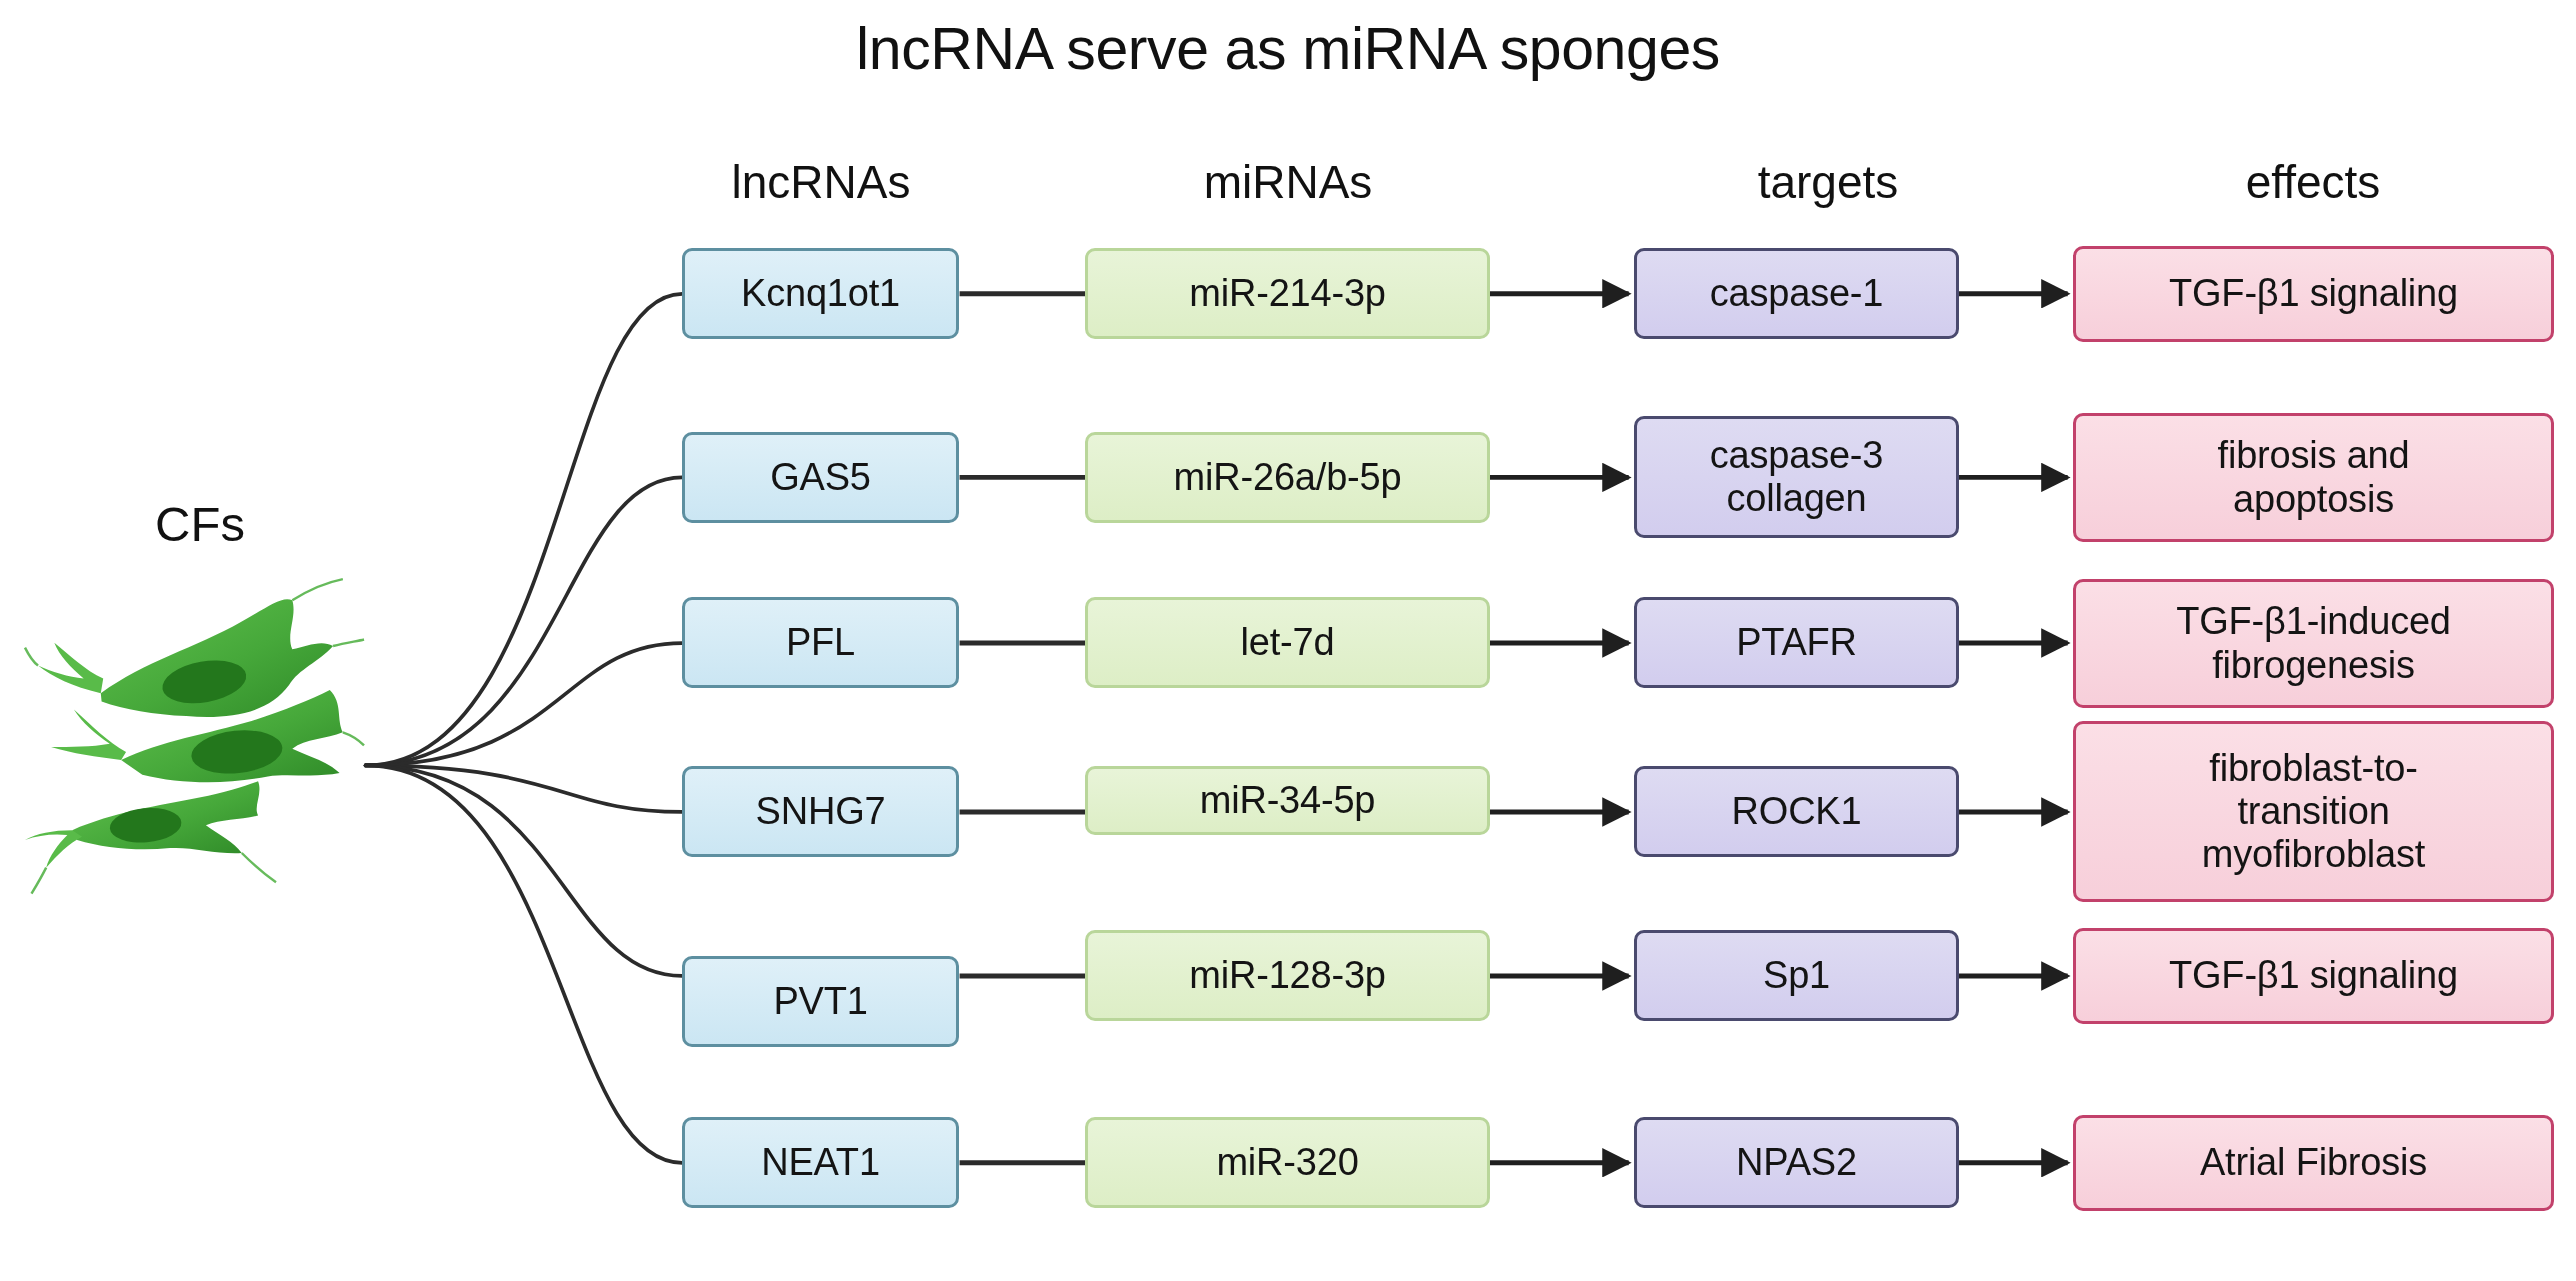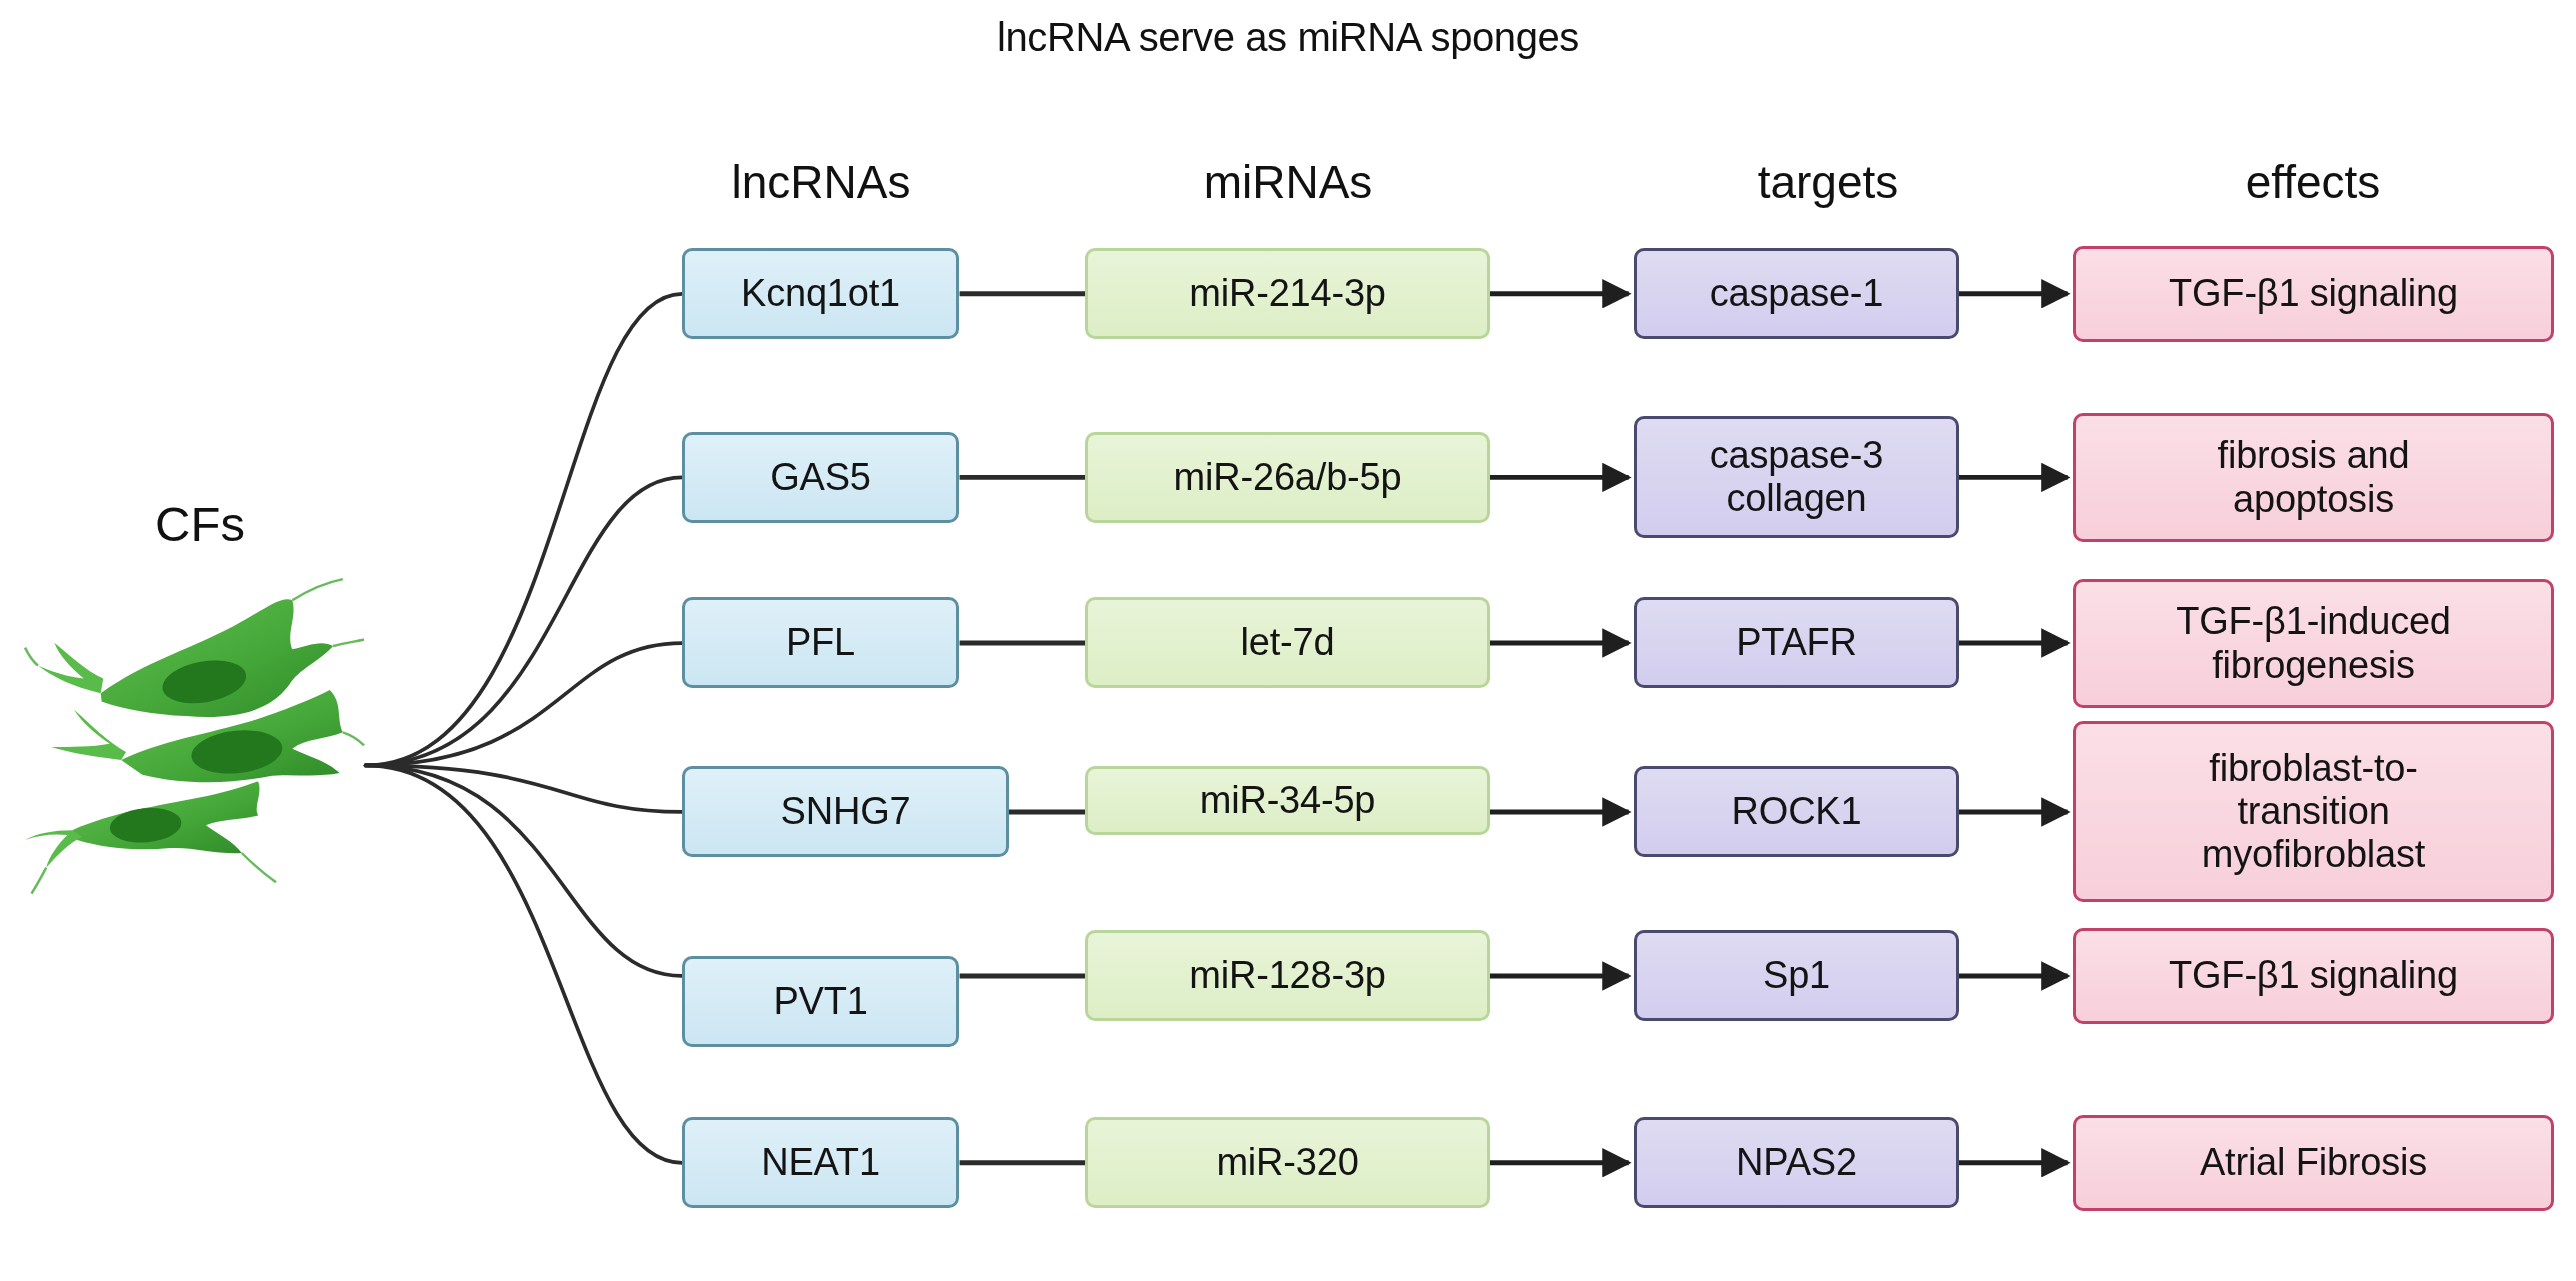--- a/index.html
+++ b/index.html
@@ -19,21 +19,21 @@
     overflow: hidden;
   }
 
   
   #title {
     position: absolute;
     left: 0;
     top: 14.7px;
     width: 2576px;
     text-align: center;
-    font-size: 40px;
+    font-size: 59px;
     font-weight: 400;
     letter-spacing: -0.4px;
     color: #111111;
     white-space: nowrap;
   }
 
   
   .col-header {
     position: absolute;
     font-size: 46px;
@@ -265,21 +265,21 @@
         <div class="lines">
           <span>PTAFR</span>
         </div>
       </div>
       <div class="node node-effect" style="left: 2073px; width: 481px; height: 129px; top: 579px;">
         <div class="lines">
           <span>TGF-β1-induced</span>
           <span>fibrogenesis</span>
         </div>
       </div>
-      <div class="node node-lnc" style="left: 682px; width: 327px; height: 91px; top: 766px;">
+      <div class="node node-lnc" style="left: 682px; width: 277px; height: 91px; top: 766px;">
         <div class="lines">
           <span>SNHG7</span>
         </div>
       </div>
       <div class="node node-mir" style="left: 1085px; width: 405px; height: 69px; top: 766px;">
         <div class="lines">
           <span>miR-34-5p</span>
         </div>
       </div>
       <div class="node node-target" style="left: 1634px; width: 325px; height: 91px; top: 766px;">

